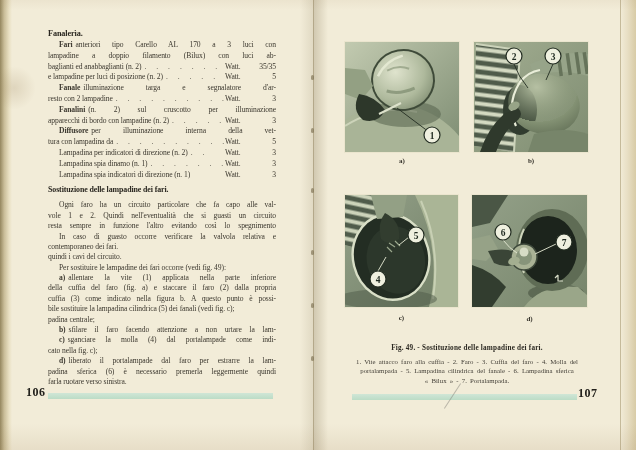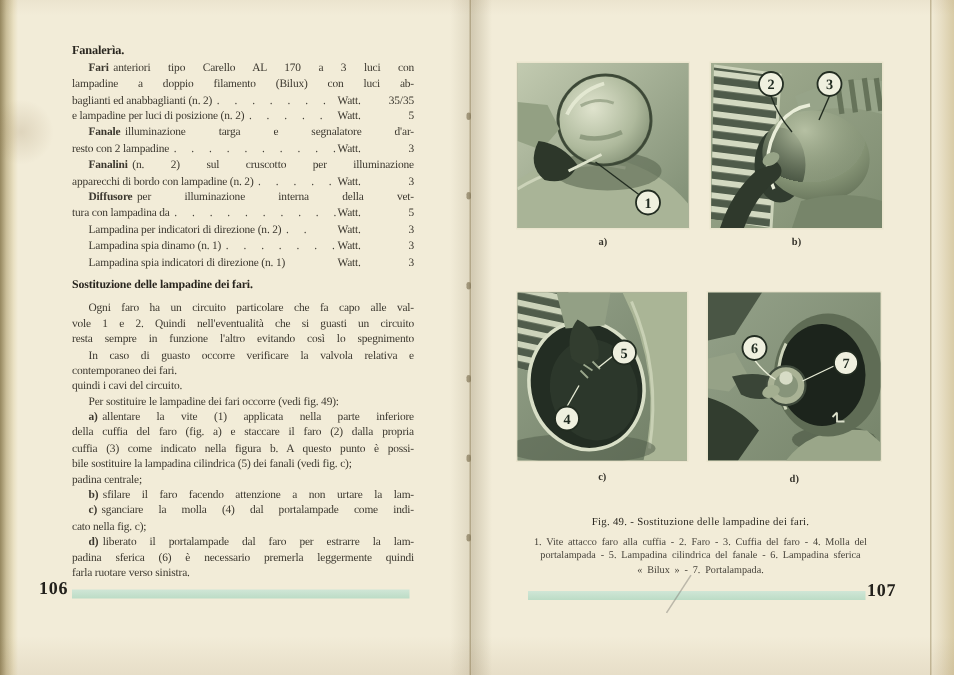--- a/index.html
+++ b/index.html
@@ -40,21 +40,21 @@
   .wline{display:flex;}
   .wline .st{white-space:nowrap;flex:none;}
   .leader{flex:1 1 auto;overflow:hidden;white-space:nowrap;letter-spacing:4px;padding:0 3px;color:#46423a;}
   .wl{flex:none;width:27px;}
   .wv{flex:none;width:24px;text-align:right;}
 
   
   .photo{background:#8d9a80;box-shadow:0 0 0 1px rgba(230,225,200,.6);}
   .photo svg{display:block;width:100%;height:100%;}
   .pcap{text-align:center;font-weight:bold;font-size:7px;color:#35322a;}
-  .figcap{text-align:center;font-weight:normal;font-size:7.2px;color:#2c2922;letter-spacing:.2px;}
+  .figcap{text-align:center;font-weight:bold;font-size:7.2px;color:#2c2922;letter-spacing:.2px;}
   .legend{font-size:6.8px;color:#46423a;}
   .legend .lg-line{text-align:center;line-height:9.3px;height:9.3px;overflow:hidden;word-spacing:1.5px;}
 
   
   .pn{font-weight:bold;font-size:12px;color:#23211c;letter-spacing:.5px;}
   .bar{height:6px;background:linear-gradient(180deg,#d0e6d6,#bcdcc6);}
   .scratch{width:1px;height:30px;background:#84827a;opacity:.5;transform:rotate(33deg);}
   .callout-num{font-family:"Liberation Serif",serif;font-weight:bold;}
 </style>
 </head>

